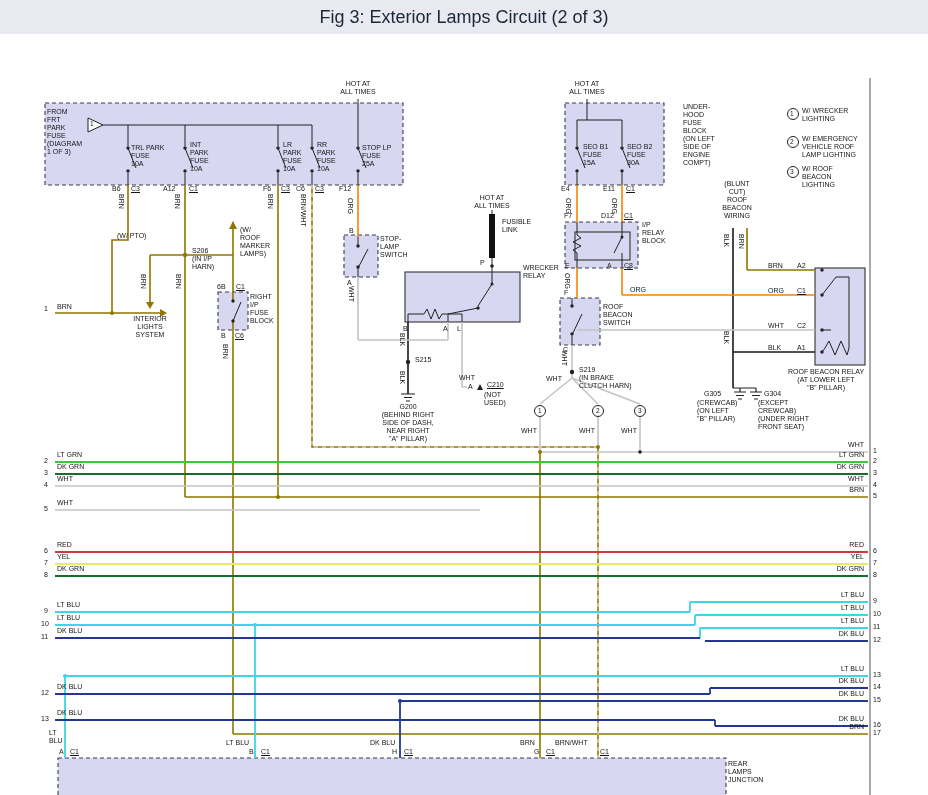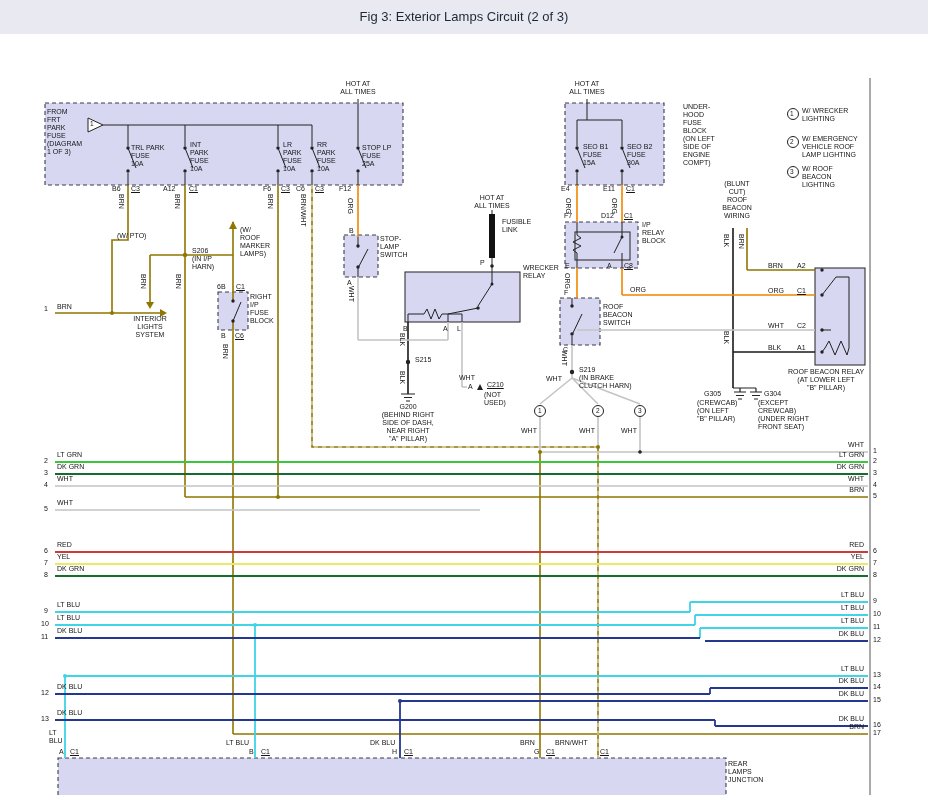--- a/index.html
+++ b/index.html
@@ -1,18 +1,18 @@
 <!DOCTYPE html>
 <html><head>
 <meta charset="utf-8">
 <style>
   html,body{margin:0;padding:0}
   body{width:928px;height:795px;position:relative;background:#fff;overflow:hidden;font-family:"Liberation Sans",sans-serif}
   #hdr{position:absolute;left:0;top:0;width:928px;height:34px;background:#e9e9f2}
-  #hdr .t{font-size:13px;line-height:34px;text-align:center;color:#1c2836}
+  #hdr .t{font-size:18px;line-height:34px;text-align:center;color:#1c2836}
   svg{position:absolute;left:0;top:0}
   .lb{position:absolute;font-size:7px;line-height:1.15;color:#151515;white-space:pre-line}
   .ctr{text-align:center}
   .rr{width:40px;text-align:right}
   .vb{writing-mode:vertical-rl}
   .u{text-decoration:underline}
   .sm{font-size:6.5px}
 </style>
 </head>
 <body>

